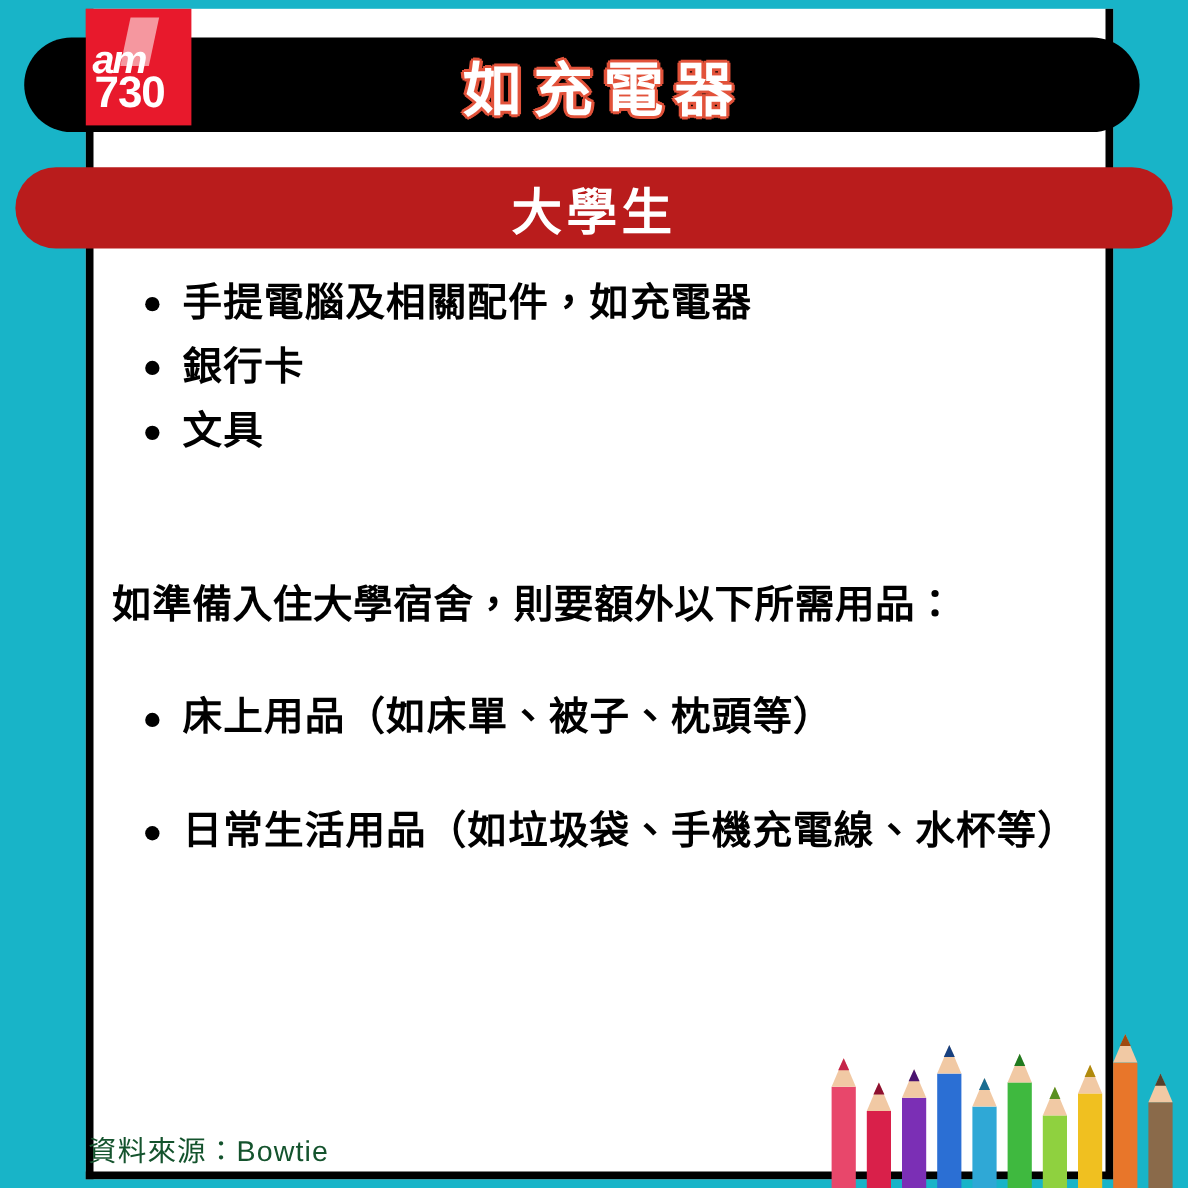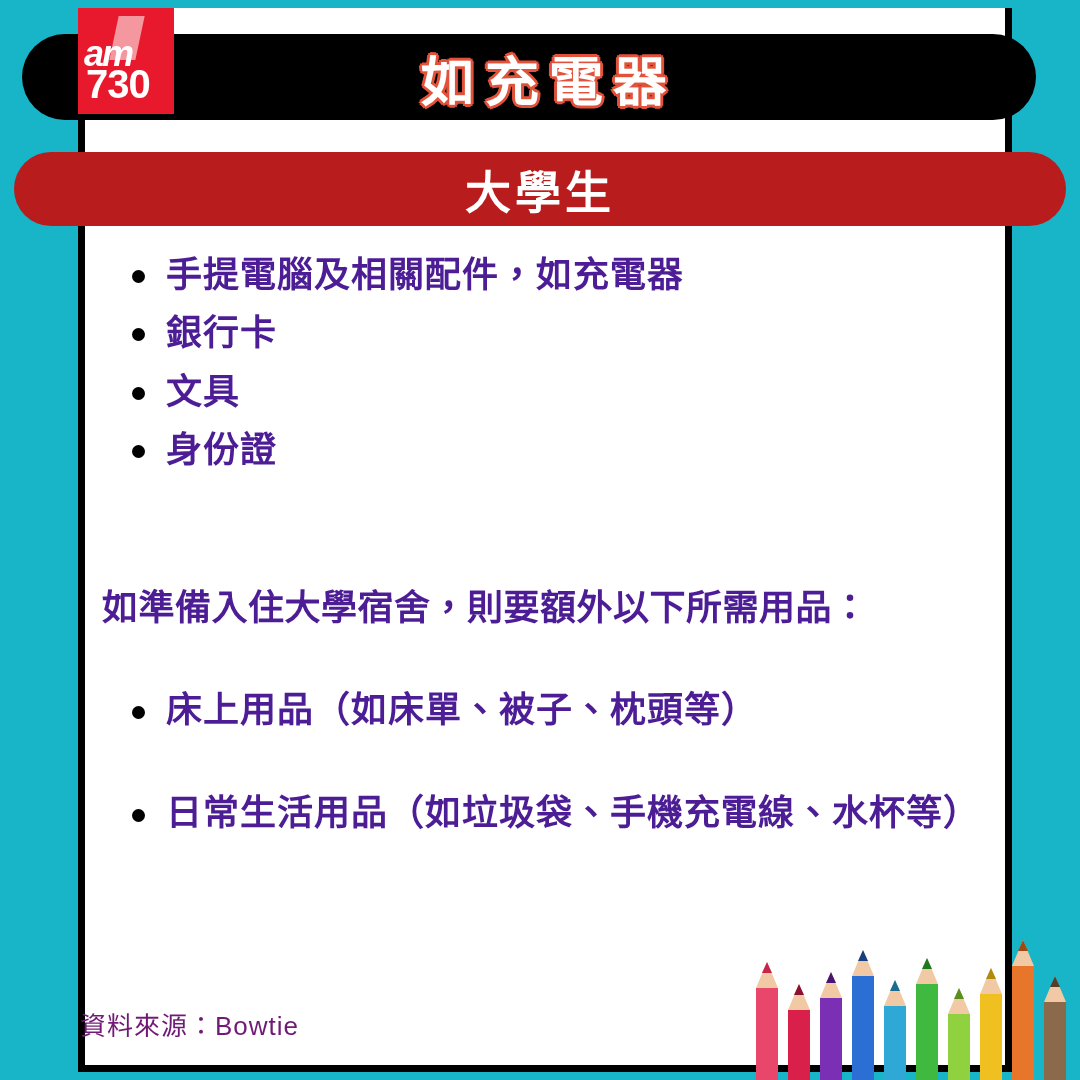--- a/index.html
+++ b/index.html
@@ -99,21 +99,21 @@
     font-size: 46px;
     font-weight: bold;
     letter-spacing: 4px;
   }
 
   
   .content {
     position: absolute;
     left: 100px; top: 246px;
     width: 900px;
-    color: #4c1d95;
+    color: #000000;
   }
   ul.list {
     list-style: none;
     margin: 0 0 0 24px;
     padding: 0;
   }
   ul.list li {
     position: relative;
     font-size: 36px;
     font-weight: bold;
@@ -137,23 +137,23 @@
     margin-top: 102px;
     margin-bottom: 6px;
     margin-left: 2px;
     width: 890px;
   }
   ul.list.second li { line-height: 1.58; margin-top: 46px; }
 
   
   .source {
     position: absolute;
-    left: 80px; bottom: 38px;
+    left: 80px; bottom: 18px;
     font-size: 26px;
-    color: #701a75;
+    color: #14532d;
     letter-spacing: 1px;
     z-index: 8;
   }
 
   
   .pencils {
     position: absolute;
     right: 0; bottom: 0;
     width: 330px; height: 200px;
     z-index: 7;
@@ -176,21 +176,20 @@
 
 <div class="subtitle-pill">
   <span>大學生</span>
 </div>
 
 <div class="content">
   <ul class="list first">
     <li>手提電腦及相關配件，如充電器</li>
     <li>銀行卡</li>
     <li>文具</li>
-    <li>身份證</li>
   </ul>
 
   <div class="para">如準備入住大學宿舍，則要額外以下所需用品：</div>
 
   <ul class="list second">
     <li>床上用品（如床單、被子、枕頭等）</li>
     <li>日常生活用品（如垃圾袋、手機充電線、水杯等）</li>
   </ul>
 </div>
 

